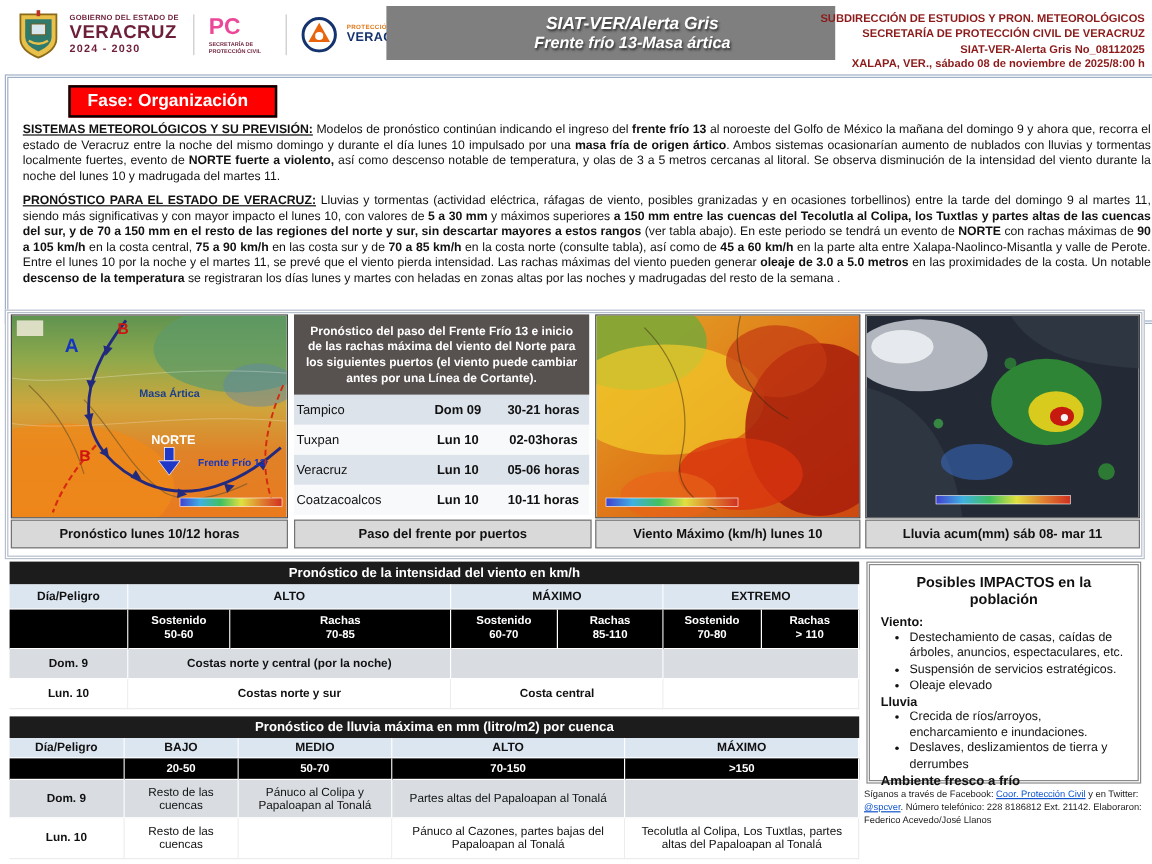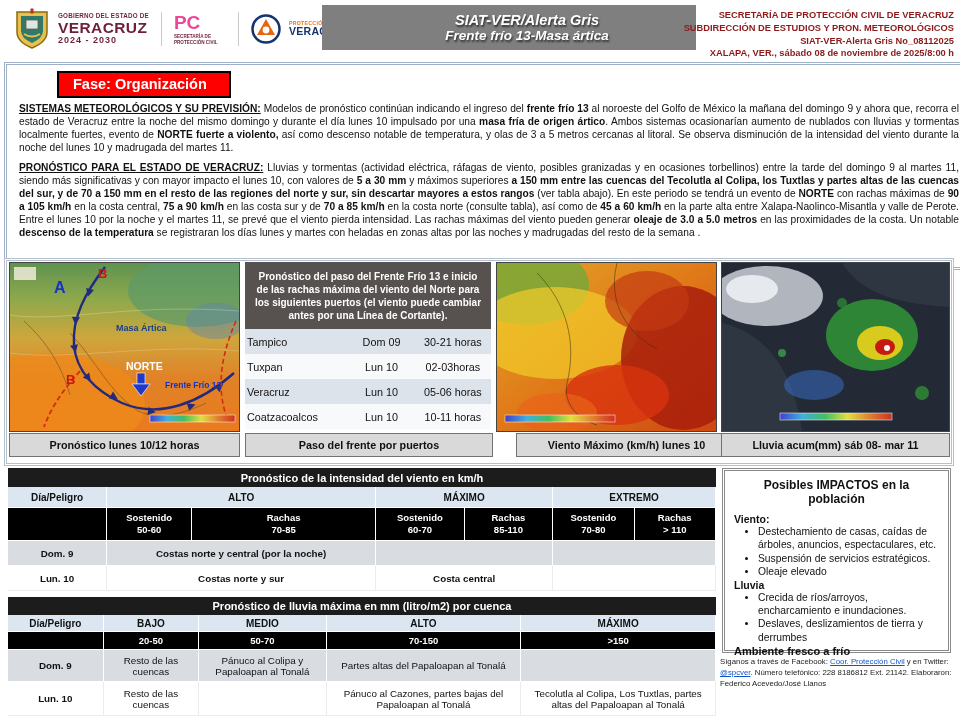--- a/index.html
+++ b/index.html
@@ -41,31 +41,31 @@
   .maps-row{position:absolute;left:4px;top:258px;width:944px;height:202px;border:3px double #b6bfcc;background:#fff;}
   .mr-inner{position:relative;width:100%;height:100%;}
   .map{position:absolute;top:1px;height:168px;border:1px solid #444;overflow:hidden;}
   .mapA{left:2px;width:229px;}
   .mapC{left:489px;width:219px;}
   .mapD{left:714px;width:227px;}
   .caption{position:absolute;top:172px;height:22px;background:#d9d9d9;border:1px solid #737373;
            font-weight:bold;font-size:10.8px;display:flex;align-items:center;justify-content:center;}
   .capA{left:2px;width:229px;}
   .capB{left:238px;width:246px;}
-  .capC{left:489px;width:219px;margin-left:20px;}
+  .capC{left:489px;width:219px;}
   .capD{left:714px;width:227px;}
   .ports-header{position:absolute;left:238px;top:1px;width:246px;height:67px;background:#575150;
                 color:#fff;font-weight:bold;font-size:10px;line-height:1.3;text-align:center;
                 display:flex;align-items:center;justify-content:center;padding:2px 8px;box-sizing:border-box;}
   .ports-rows{position:absolute;left:238px;top:68px;width:246px;height:100px;font-size:10.8px;}
   .prow{display:grid;grid-template-columns:42% 27% 31%;height:25px;align-items:center;}
   .prow:nth-child(odd){background:#dde3eb;}
   .prow:nth-child(even){background:#f7f9fb;}
   .prow .pn{padding-left:2px;}
-  .prow .pd,.prow .ph{text-align:center;}
+  .prow .pd,.prow .ph{text-align:center;font-weight:bold;}
 
   
   .ttitle{height:19px;background:#1c1c1c;color:#fff;font-weight:bold;font-size:11px;
           display:flex;align-items:center;justify-content:center;}
   .wtable{position:absolute;left:8px;top:468px;width:708px;}
   .rtable{position:absolute;left:8px;top:597px;width:708px;}
   .rtable .ttitle{height:18px;}
   .wgrid{display:grid;grid-template-columns:14% 12% 26% 12.5% 12.5% 11.5% 11.5%;
          grid-template-rows:21px 33px 25px 25px;}
   .rgrid{display:grid;grid-template-columns:13.5% 13.5% 18% 27.5% 27.5%;
@@ -126,22 +126,22 @@
         <div class="pcv2">VERACRUZ</div>
       </div>
     </div>
 
     <div class="titlebox">
       <div class="t1">SIAT-VER/Alerta Gris</div>
       <div class="t2">Frente frío 13-Masa ártica</div>
     </div>
 
     <div class="agency">
+      <div>SUBDIRECCIÓN DE ESTUDIOS Y PRON. METEOROLÓGICOS</div>
       <div>SECRETARÍA DE PROTECCIÓN CIVIL DE VERACRUZ</div>
-      <div>SUBDIRECCIÓN DE ESTUDIOS Y PRON. METEOROLÓGICOS</div>
       <div>SIAT-VER-Alerta Gris No_08112025</div>
       <div>XALAPA, VER., sábado 08 de noviembre de 2025/8:00 h</div>
     </div>
   </header>
 
   <section class="doc-frame">
     <div class="badge">Fase: Organización</div>
     <p class="para"><span style="font-weight: bold; text-decoration: underline;">SISTEMAS METEOROLÓGICOS Y SU PREVISIÓN:</span><span> Modelos de pronóstico continúan indicando el ingreso del </span><span style="font-weight: bold;">frente frío 13</span><span> al noroeste del Golfo de México la mañana del domingo 9 y ahora que, recorra el estado de Veracruz entre la noche del mismo domingo y durante el día lunes 10 impulsado por una </span><span style="font-weight: bold;">masa fría de origen ártico</span><span>. Ambos sistemas ocasionarían aumento de nublados con lluvias y tormentas localmente fuertes, evento de </span><span style="font-weight: bold;">NORTE fuerte a violento,</span><span> así como descenso notable de temperatura, y olas de 3 a 5 metros cercanas al litoral. Se observa disminución de la intensidad del viento durante la noche del lunes 10 y madrugada del martes 11.</span></p>
     <p class="para"><span style="font-weight: bold; text-decoration: underline;">PRONÓSTICO PARA EL ESTADO DE VERACRUZ:</span><span> Lluvias y tormentas (actividad eléctrica, ráfagas de viento, posibles granizadas y en ocasiones torbellinos) entre la tarde del domingo 9 al martes 11, siendo más significativas y con mayor impacto el lunes 10, con valores de </span><span style="font-weight: bold;">5 a 30 mm</span><span> y máximos superiores </span><span style="font-weight: bold;">a 150 mm entre las cuencas del Tecolutla al Colipa, los Tuxtlas y partes altas de las cuencas del sur, y de 70 a 150 mm en el resto de las regiones del norte y sur, sin descartar mayores a estos rangos</span><span> (ver tabla abajo). En este periodo se tendrá un evento de </span><span style="font-weight: bold;">NORTE</span><span> con rachas máximas de </span><span style="font-weight: bold;">90 a 105 km/h</span><span> en la costa central, </span><span style="font-weight: bold;">75 a 90 km/h</span><span> en las costa sur y de </span><span style="font-weight: bold;">70 a 85 km/h</span><span> en la costa norte (consulte tabla), así como de </span><span style="font-weight: bold;">45 a 60 km/h</span><span> en la parte alta entre Xalapa-Naolinco-Misantla y valle de Perote. Entre el lunes 10 por la noche y el martes 11, se prevé que el viento pierda intensidad. Las rachas máximas del viento pueden generar </span><span style="font-weight: bold;">oleaje de 3.0 a 5.0 metros</span><span> en las proximidades de la costa. Un notable </span><span style="font-weight: bold;">descenso de la temperatura</span><span> se registraran los días lunes y martes con heladas en zonas altas por las noches y madrugadas del resto de la semana .</span></p>
   </section>

